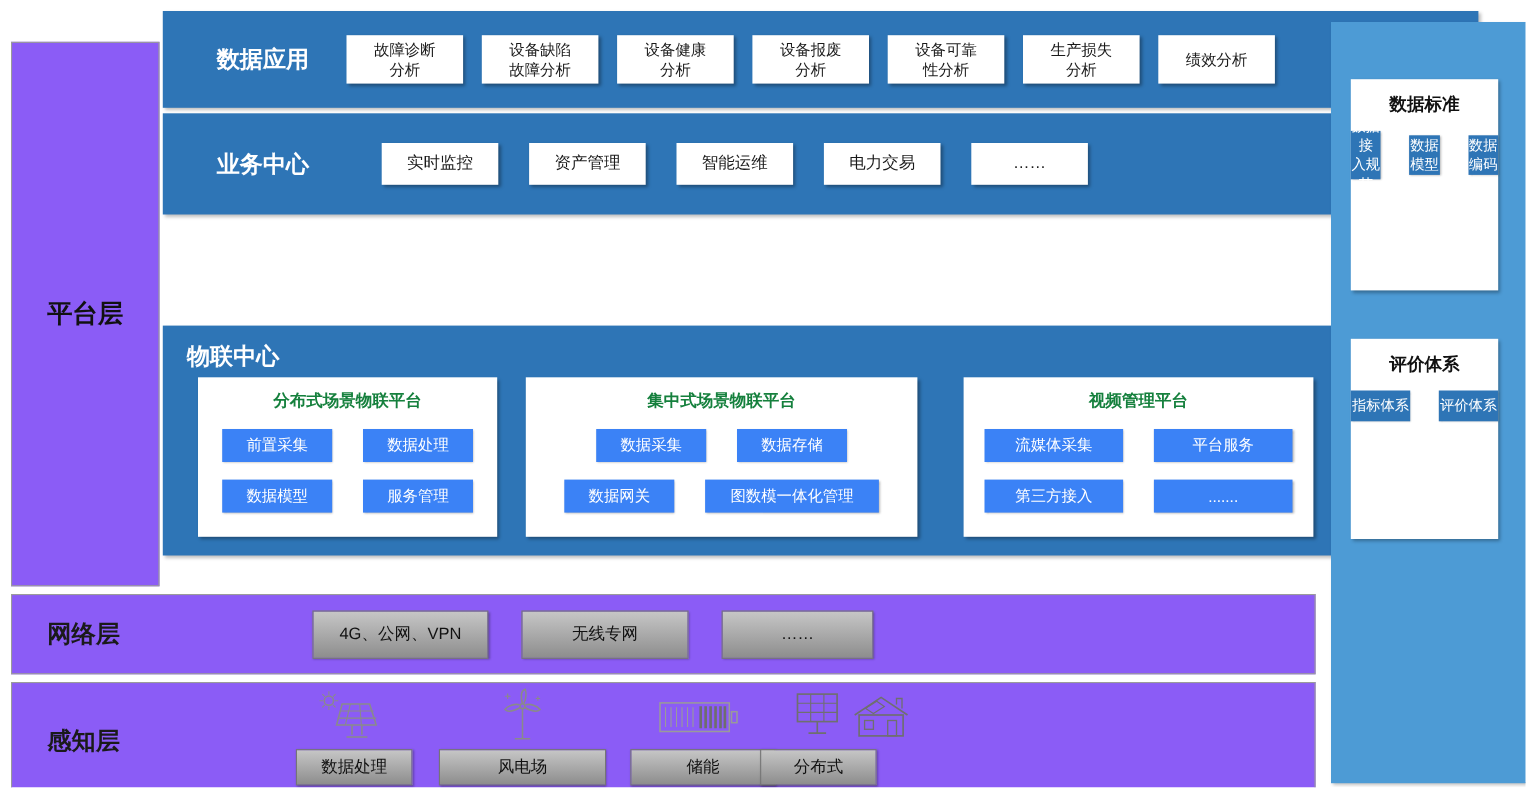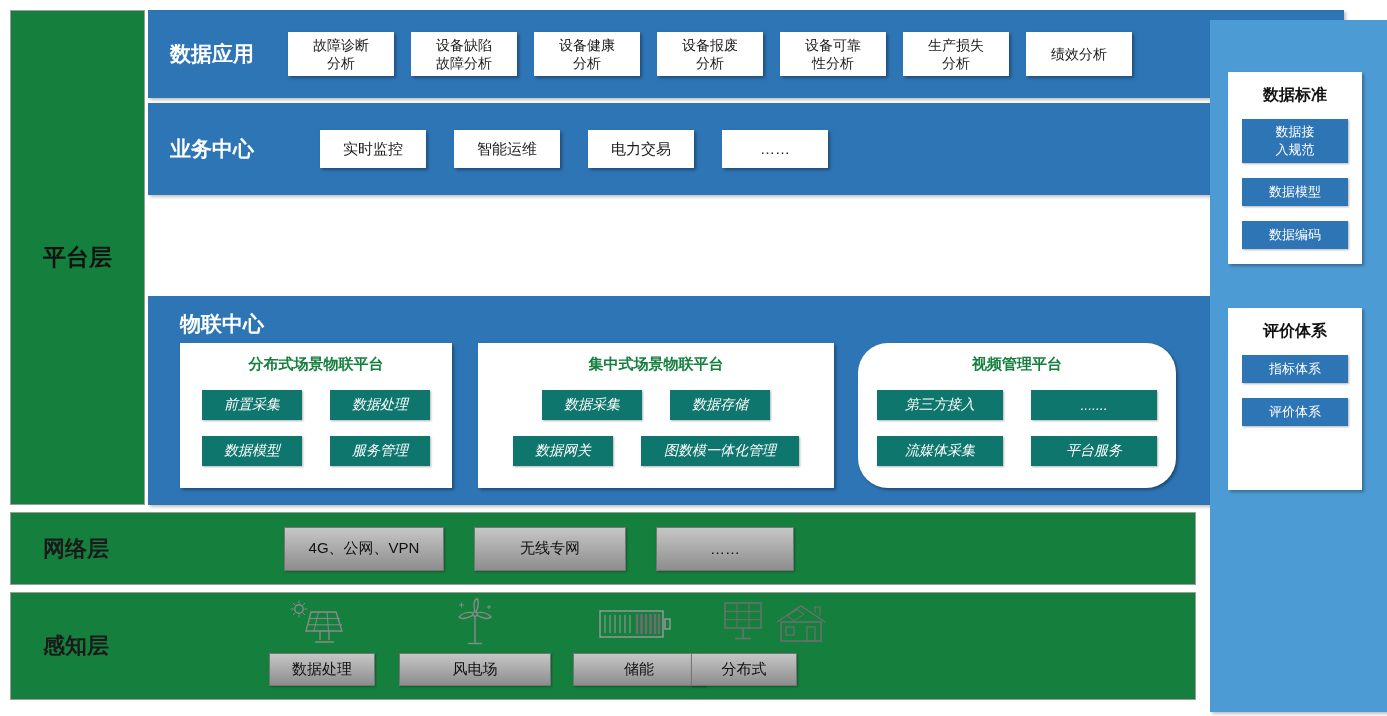--- a/index.html
+++ b/index.html
@@ -1,27 +1,27 @@
 <!DOCTYPE html>
 <html><head>
 <meta charset="utf-8">
 <style>
   * { margin:0; padding:0; box-sizing:border-box; }
   html,body { background:#fff; }
   body { font-family:"Liberation Sans","DejaVu Sans",sans-serif; color:#1a1a1a; }
   .canvas { position:relative; width:1387px; height:716px; background:#fff; overflow:hidden; }
 
-  .outline-box { position:absolute; background:#15803d; border:1px solid #9b9b9b; }
+  .outline-box { position:absolute; background:#8b5cf6; border:1px solid #9b9b9b;margin-top:28px; }
 
   
   .platform-label-box { left:10px; top:10px; width:135px; height:495px; display:flex; align-items:center; justify-content:center; }
   .layer-label { font-size:23px; font-weight:bold; color:#111; }
 
   
-  .blue-row { position:absolute; left:148px; width:1196px; background:#2e75b6; display:flex; align-items:center; box-shadow:2px 2px 3px rgba(0,0,0,.25); }
+  .blue-row { position:absolute; left:148px; width:1196px; background:#2e75b6; display:flex; align-items:center; box-shadow:2px 2px 3px rgba(0,0,0,.25);padding-left:27px; }
   .row-data-app { top:10px; height:88px; }
   .row-business { top:103px; height:92px; }
   .row-sharing  { top:200px; height:90px; }
   .row-iot      { top:296px; height:209px; }
 
   .row-label { color:#fff; font-weight:bold; font-size:21px; margin-left:22px; flex:none; }
   .row-data-app .row-label { width:118px; }
   .row-business .row-label { width:130px; margin-right:20px; }
   .row-sharing  .row-label { width:120px; }
 
@@ -32,31 +32,31 @@
   .white-chip { background:#fff; color:#1a1a1a; display:flex; align-items:center; justify-content:center;
     text-align:center; white-space:pre-line; line-height:1.3; box-shadow:2px 2px 3px rgba(0,0,0,.35); }
   .row-data-app .white-chip { width:106px; height:44px; font-size:14px; }
   .row-business .white-chip { width:106px; height:38px; font-size:15px; }
 
   .big-box { background:#fff; height:64px; display:flex; align-items:center; justify-content:center;
     font-size:22px; font-weight:bold; box-shadow:2px 2px 3px rgba(0,0,0,.35); }
   .big-box.paas { width:388px; margin-left:28px; }
   .big-box.daas { width:445px; margin-left:22px; }
 
-  .iot-label { position:absolute; top:14px; left:22px; color:#fff; font-weight:bold; font-size:21px;margin-left:10px; }
+  .iot-label { position:absolute; top:14px; left:22px; color:#fff; font-weight:bold; font-size:21px; }
   .panel { position:absolute; top:47px; height:145px; background:#fff; box-shadow:2px 2px 3px rgba(0,0,0,.35); }
   .panel1 { left:32px;  width:272px; }
   .panel2 { left:330px; width:356px; }
-  .panel3 { left:710px; width:318px;border-radius:30px; }
+  .panel3 { left:728px; width:318px; }
   .panel-title { text-align:center; font-weight:bold; font-size:15px; margin-top:12px; color:#15803d; }
   .panel-rows { display:flex; flex-direction:column; gap:16px; margin-top:16px; align-items:center; }
   .panel-row { display:flex; gap:28px; justify-content:center; }
 
-  .dark-chip { background:#0f766e; color:#fff; min-width:100px; height:30px; padding:0 10px;
-    display:flex; align-items:center; justify-content:center; font-size:14px; box-shadow:1px 1px 2px rgba(0,0,0,.3);font-style:italic; }
+  .dark-chip { background:#3b82f6; color:#fff; min-width:100px; height:30px; padding:0 10px;
+    display:flex; align-items:center; justify-content:center; font-size:14px; box-shadow:1px 1px 2px rgba(0,0,0,.3); }
   .dark-chip.wide { min-width:158px; }
   .panel3 .dark-chip { min-width:126px; }
 
   
   .network-box { left:10px; top:512px; width:1186px; height:73px; }
   .network-label, .perception-label { position:absolute; left:32px; top:50%; transform:translateY(-50%); font-size:22px; font-weight:bold; }
   .network-chips { position:absolute; left:273px; top:50%; transform:translateY(-50%); display:flex; gap:30px; }
   .gray-chip { background:linear-gradient(180deg,#c6c6c6,#8d8d8d); border:1px solid #757575; color:#111;
     display:flex; align-items:center; justify-content:center; font-size:15px; height:44px; box-shadow:1px 1px 2px rgba(0,0,0,.3); }
   .gchip-1 { width:160px; } .gchip-2 { width:152px; } .gchip-3 { width:138px; }
@@ -73,21 +73,21 @@
   .pchip-2 { left:388px; width:152px; }
   .pchip-3 { left:562px; width:132px; }
   .pchip-4 { left:680px; width:106px; }
 
   
   .right-col { position:absolute; left:1210px; top:8px; width:192px; height:692px; background:#4d9bd5; box-shadow:2px 2px 3px rgba(0,0,0,.25);margin-top:12px; }
   .right-box { position:absolute; left:18px; width:134px; background:#fff; box-shadow:2px 2px 3px rgba(0,0,0,.3); }
   .right-box1 { top:52px; height:192px; }
   .right-box2 { top:288px; height:182px; }
   .right-title { text-align:center; font-weight:bold; font-size:16px; margin-top:13px; color:#111; }
-  .right-chips { display:flex; flex-direction:column; align-items:center; gap:15px; margin-top:13px; }
+  .right-chips { display:flex; flex-direction:row; align-items:center; gap:26px; margin-top:13px; }
   .blue-chip { background:#2e75b6; color:#fff; width:106px; min-height:28px; display:flex; align-items:center; justify-content:center;
     font-size:13px; text-align:center; white-space:pre-line; line-height:1.35; box-shadow:1px 1px 2px rgba(0,0,0,.3); }
   .blue-chip.tall { height:44px; }
 
   svg { display:block; }
 </style>
 </head>
 <body>
 
 <div class="canvas">
@@ -112,20 +112,21 @@
       <div class="white-chip">生产损失
 分析</div>
       <div class="white-chip">绩效分析</div>
     </div>
   </section>
 
   <section class="blue-row row-business">
     <div class="row-label">业务中心</div>
     <div class="chip-group">
       <div class="white-chip">实时监控</div>
+      <div class="white-chip">资产管理</div>
       <div class="white-chip">智能运维</div>
       <div class="white-chip">电力交易</div>
       <div class="white-chip">……</div>
     </div>
   </section>
 
 
   <section class="blue-row row-iot">
     <div class="iot-label">物联中心</div>
 
@@ -154,26 +155,26 @@
           <div class="dark-chip">数据网关</div>
           <div class="dark-chip wide">图数模一体化管理</div>
         </div>
       </div>
     </div>
 
     <div class="panel panel3">
       <div class="panel-title">视频管理平台</div>
       <div class="panel-rows">
         <div class="panel-row">
+          <div class="dark-chip">流媒体采集</div>
+          <div class="dark-chip">平台服务</div>
+        </div>
+        <div class="panel-row">
           <div class="dark-chip">第三方接入</div>
           <div class="dark-chip">.......</div>
-        </div>
-        <div class="panel-row">
-          <div class="dark-chip">流媒体采集</div>
-          <div class="dark-chip">平台服务</div>
         </div>
       </div>
     </div>
   </section>
 
   <section class="outline-box network-box">
     <div class="network-label">网络层</div>
     <div class="network-chips">
       <div class="gray-chip gchip-1">4G、公网、VPN</div>
       <div class="gray-chip gchip-2">无线专网</div>

